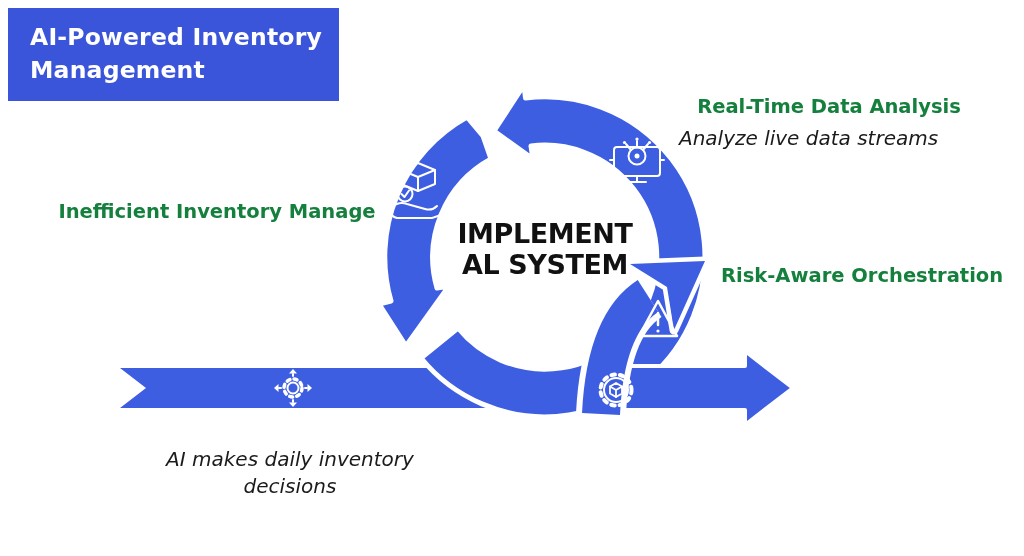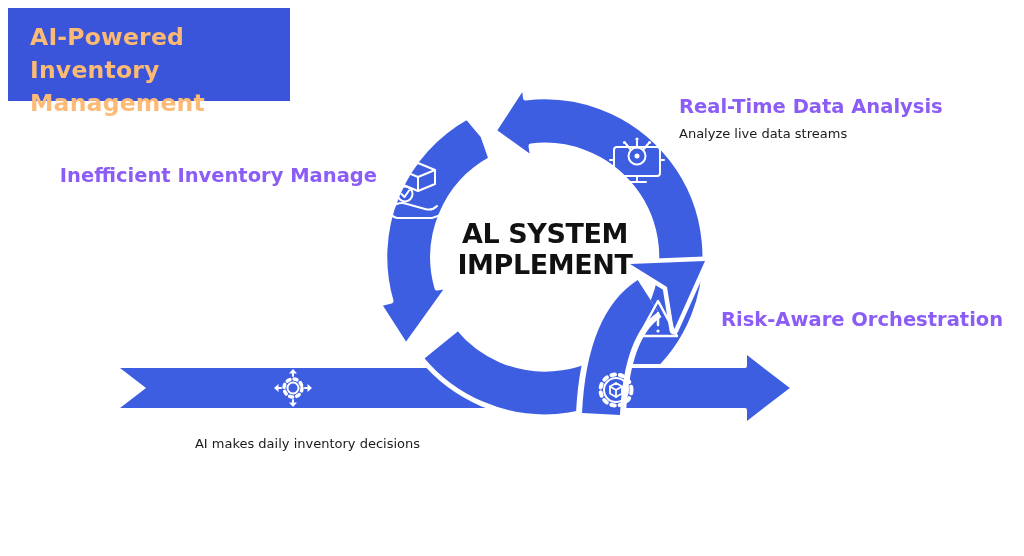--- a/index.html
+++ b/index.html
@@ -4,49 +4,50 @@
 <style>
   html,body{margin:0;padding:0;}
   body{
     width:1024px;height:556px;position:relative;overflow:hidden;
     background:#ffffff;
     font-family:"DejaVu Sans","Liberation Sans",sans-serif;
   }
   .abs{position:absolute;}
   
   .banner{
-    left:8px;top:8px;width:282px;height:93px;
-    background:#3a55d9;color:#fdba74;
+    left:8px;top:8px;width:331px;height:93px;
+    background:#3a55d9;color:#ffffff;
     font-size:23.5px;font-weight:bold;line-height:1.4;
     padding:13px 0 16px 22px;box-sizing:border-box;
     letter-spacing:0.2px;
   }
   
   svg.diagram{left:0;top:0;width:1024px;height:556px;}
   
   .step-title{
-    color:#8b5cf6;font-weight:bold;font-size:19.5px;line-height:1.2;
+    color:#15803d;font-weight:bold;font-size:19.5px;line-height:1.2;
     margin:0;
+    text-align:center;
   }
   .step-desc{
-    color:#1b1b1b;font-size:13px;line-height:1.35;margin:7px 0 0 0;
+    color:#1b1b1b;font-size:20px;line-height:1.35;margin:7px 0 0 0;font-style:italic;
   }
   .step{white-space:normal;}
-  .step.right-align{text-align:right;}
+  .step.right-align{text-align:right;margin-top:36px;}
   .step.center-align{text-align:center;}
-  .step.center-align .step-desc{margin-top:8px;text-align:right;}
+  .step.center-align .step-desc{margin-top:19px;}
   
   .center-label{
     left:420px;top:219px;width:250px;text-align:center;
     color:#111111;font-weight:bold;font-size:27px;line-height:1.14;
     letter-spacing:-0.4px;
   }
   .pos-inefficient{left:57px;top:164px;width:320px;}
   .pos-realtime{left:679px;top:95px;width:300px;}
-  .pos-risk{left:721px;top:264px;width:215px;margin-top:44px;}
+  .pos-risk{left:721px;top:264px;width:215px;}
   .pos-automated{left:160px;top:427px;width:260px;}
   .pos-optimized{left:480px;top:427px;width:260px;}
 </style>
 </head>
 <body>
 
 <svg class="diagram abs" viewBox="0 0 1024 556" aria-hidden="true">
 
   <path d="M 120,368 L 745,368 L 745,351 L 793,388 L 745,425 L 745,408 L 120,408 L 146,388 Z" fill="#3e5ee2"></path>
 
@@ -112,22 +113,22 @@
     <path d="M 0,-7 L 6,-3.5 L 6,3.5 L 0,7 L -6,3.5 L -6,-3.5 Z" stroke-width="1.8"></path>
     <path d="M -6,-3.5 L 0,0 L 6,-3.5 M 0,0 L 0,7" stroke-width="1.8"></path>
   </g>
 </svg>
 
 <div class="banner abs">
   <span>AI-Powered Inventory Management</span>
 </div>
 
 <div class="center-label abs">
+  <div>IMPLEMENT</div>
   <div>AL SYSTEM</div>
-  <div>IMPLEMENT</div>
 </div>
 
 <div class="step right-align abs pos-inefficient">
   <p class="step-title">Inefficient Inventory Manage</p>
 </div>
 
 <div class="step abs pos-realtime">
   <p class="step-title">Real-Time Data Analysis</p>
   <p class="step-desc">Analyze live data streams</p>
 </div>

